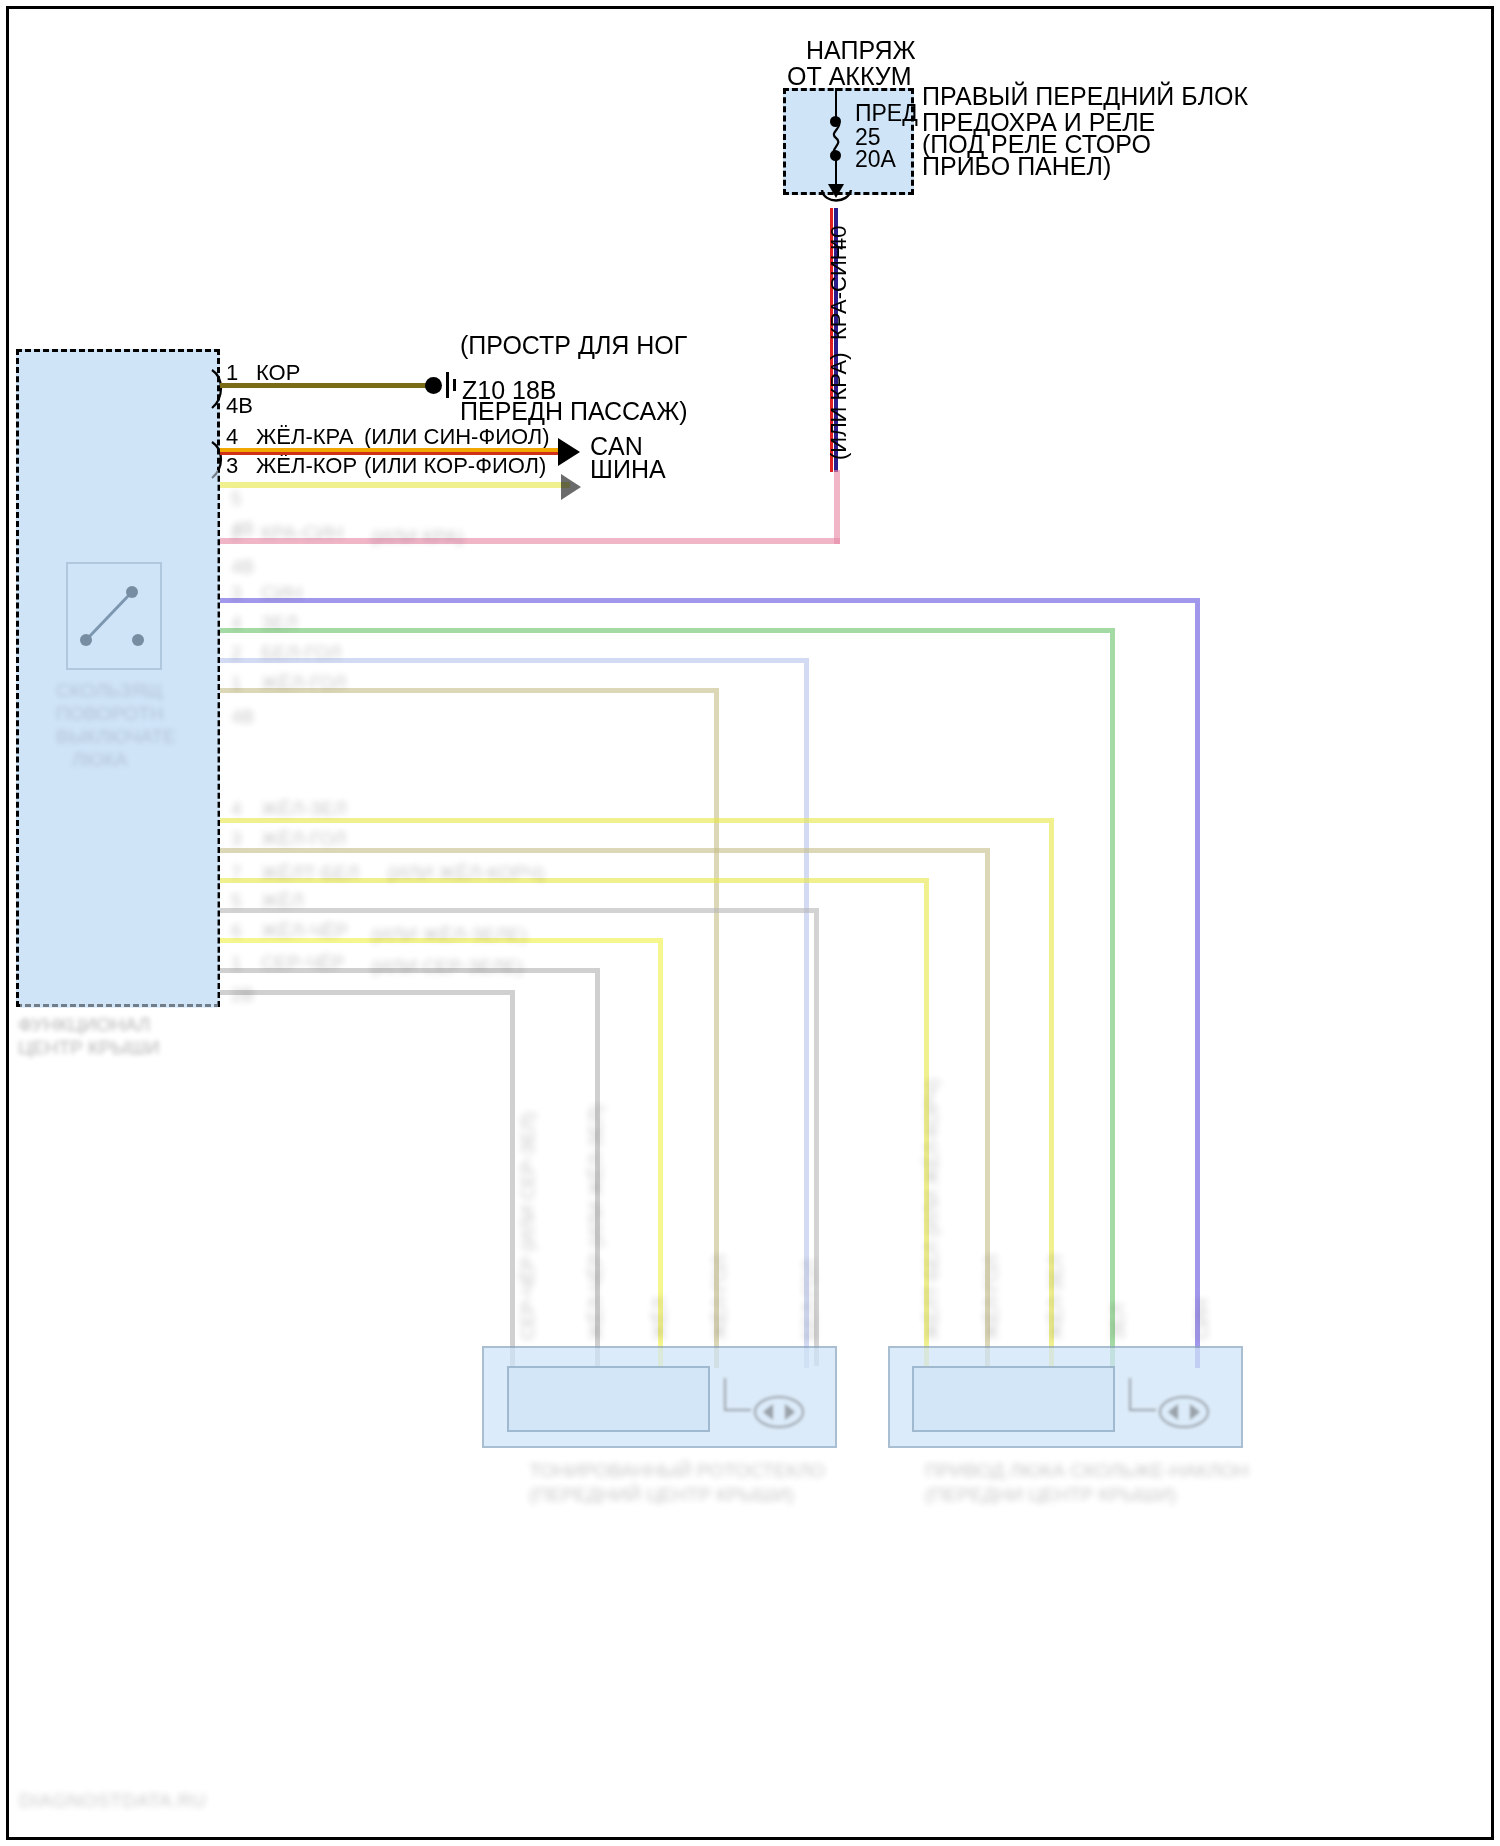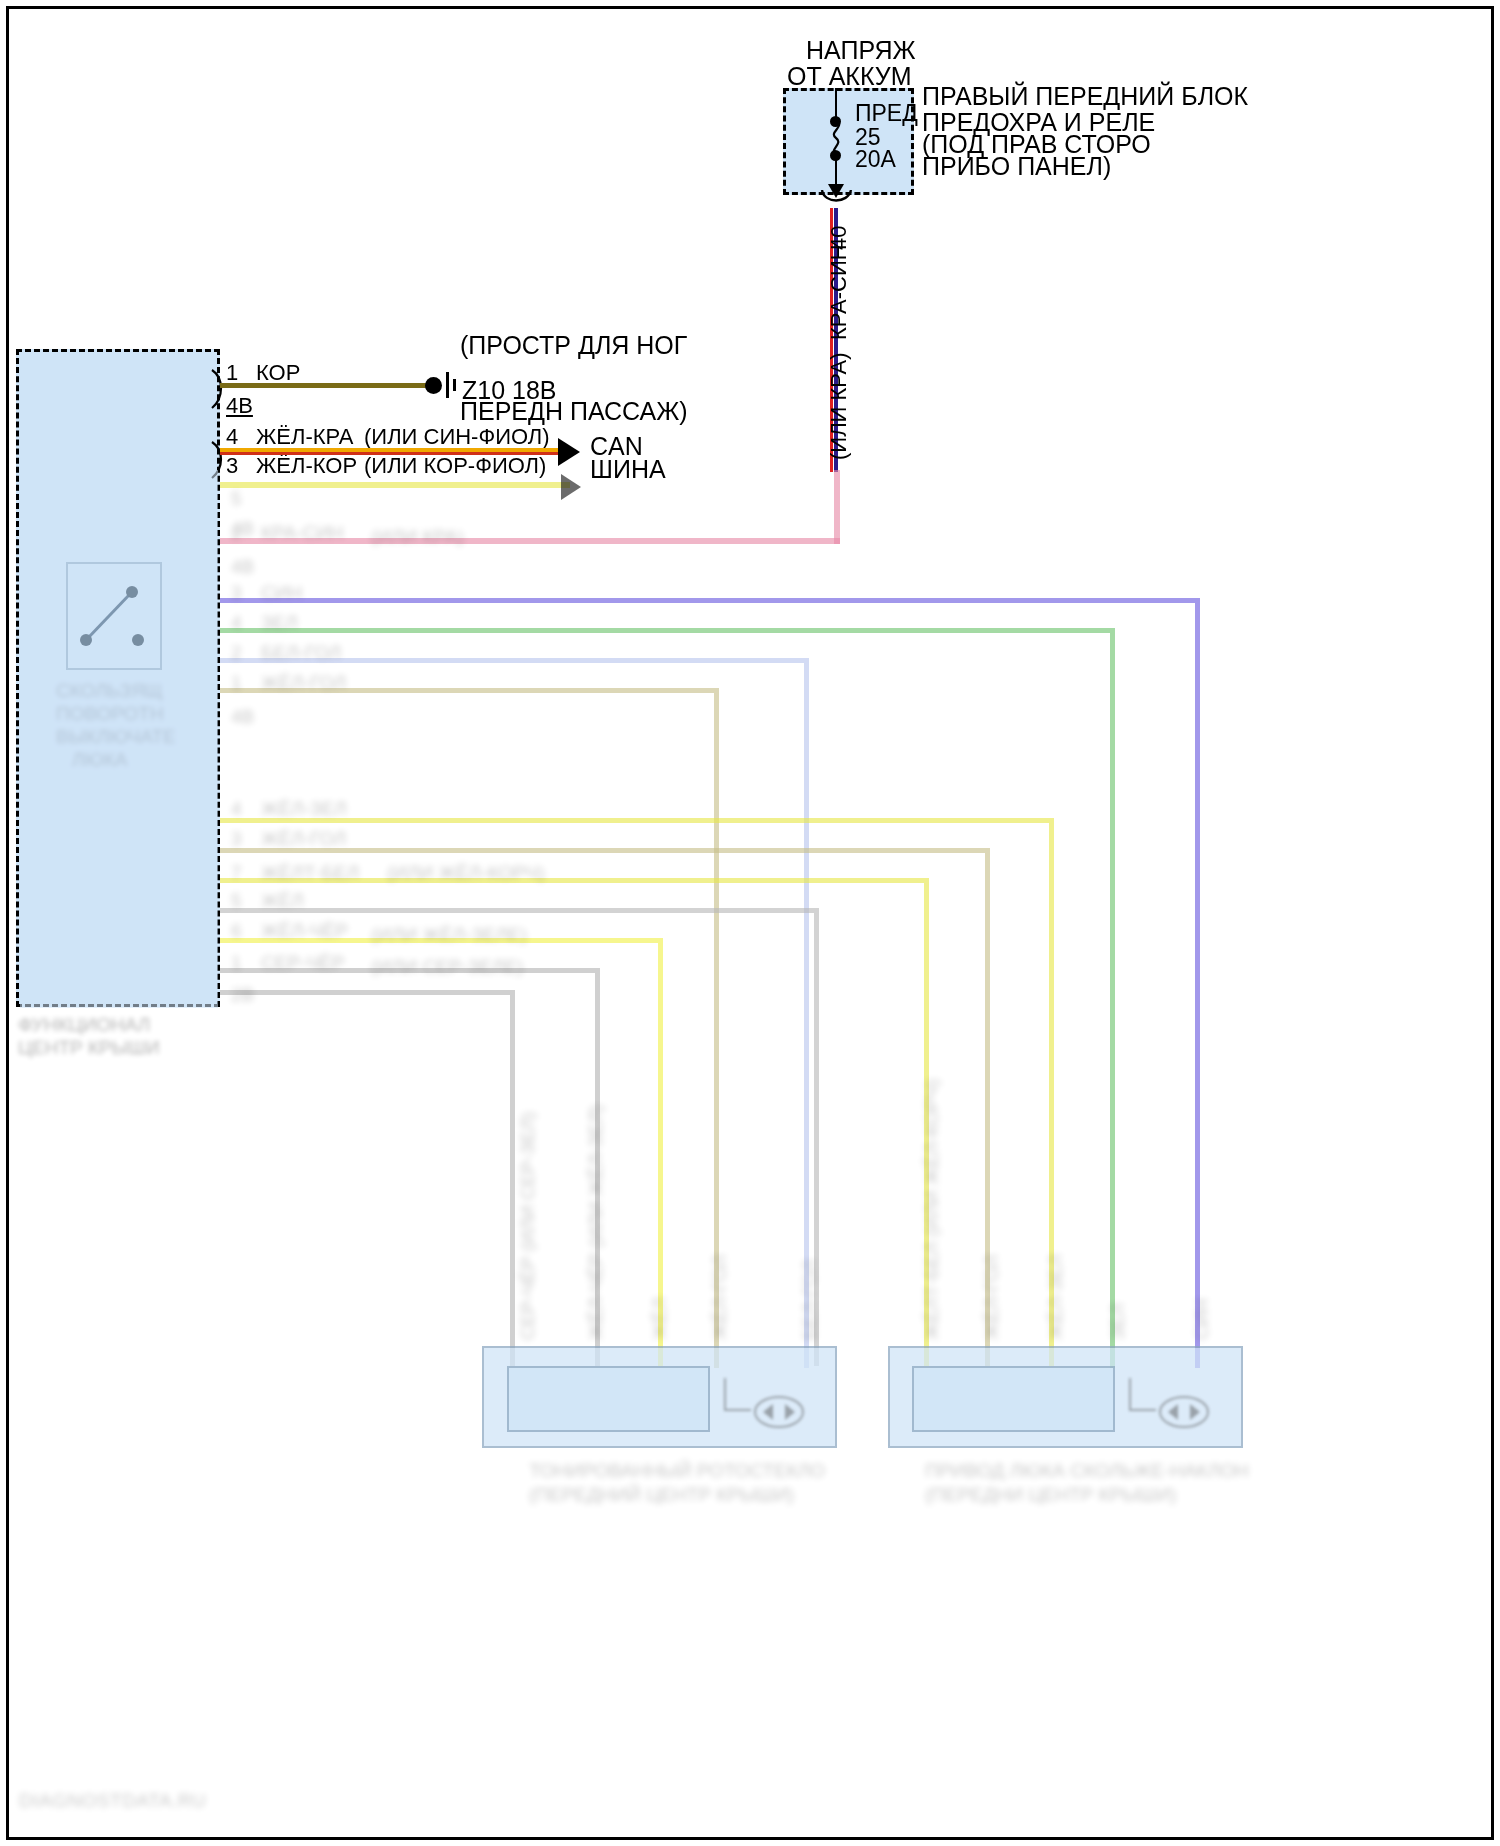--- a/index.html
+++ b/index.html
@@ -64,21 +64,21 @@
   <svg style="position:absolute;left:820px;top:190px;" width="34" height="20">
     <path d="M2,0 C4,14 28,14 31,0" stroke="#000" stroke-width="2.4" fill="none"></path>
   </svg>
 
   <div class="txt" style="left:855px;top:100px;font-size:23px;">ПРЕД</div>
   <div class="txt" style="left:855px;top:124px;font-size:23px;">25</div>
   <div class="txt" style="left:855px;top:146px;font-size:23px;">20A</div>
 
   <div class="txt big" style="left:922px;top:82px;">ПРАВЫЙ ПЕРЕДНИЙ БЛОК</div>
   <div class="txt big" style="left:922px;top:108px;">ПРЕДОХРА И РЕЛЕ</div>
-  <div class="txt big" style="left:922px;top:130px;">(ПОД ПРАВ СТОРО</div>
+  <div class="txt big" style="left:922px;top:130px;">(ПОД РЕЛЕ СТОРО</div>
   <div class="txt big" style="left:922px;top:152px;">ПРИБО ПАНЕЛ)</div>
 
   <div class="wire" style="left:830px;top:208px;width:3px;height:264px;background:#e02020;"></div>
   <div class="wire" style="left:834px;top:208px;width:4px;height:264px;background:#2a1a8a;"></div>
 
   <div class="vrot txt" style="left:826px;top:250px;transform:rotate(-90deg);font-size:22px;">40</div>
   <div class="vrot txt" style="left:826px;top:340px;transform:rotate(-90deg);font-size:22px;">КРА-СИН</div>
   <div class="vrot txt" style="left:826px;top:460px;transform:rotate(-90deg);font-size:22px;">(ИЛИ КРА)</div>
 
   <div class="dash-box" style="left:16px;top:349px;width:204px;height:658px;"></div>
@@ -98,21 +98,21 @@
   <div class="txt sm faded" style="left:72px;top:749px;">ЛЮКА</div>
 
   <div class="txt sm faded" style="left:18px;top:1014px;">ФУНКЦИОНАЛ</div>
   <div class="txt sm faded" style="left:18px;top:1037px;">ЦЕНТР КРЫШИ</div>
 
   <svg style="position:absolute;left:208px;top:368px;" width="22" height="42">
     <path d="M4,2 C16,10 16,30 4,40" stroke="#000" stroke-width="2.2" fill="none"></path>
   </svg>
   <div class="txt" style="left:226px;top:360px;">1</div>
   <div class="txt" style="left:256px;top:360px;">КОР</div>
-  <div class="txt" style="left:226px;top:393px;text-decoration:underline;">4В</div>
+  <div class="txt" style="left:226px;top:393px;">4В</div>
   <div class="wire" style="left:220px;top:383px;width:208px;height:5px;background:#7a6b16;"></div>
   <div class="dot" style="left:425px;top:377px;width:17px;height:17px;"></div>
   <div class="wire" style="left:446px;top:372px;width:3px;height:26px;background:#000;"></div>
   <div class="wire" style="left:453px;top:379px;width:3px;height:12px;background:#000;"></div>
 
   <div class="txt big" style="left:460px;top:331px;">(ПРОСТР ДЛЯ НОГ</div>
   <div class="txt big" style="left:460px;top:353px;margin-top:44px;">ПЕРЕДН ПАССАЖ)</div>
   <div class="txt big" style="left:462px;top:376px;">Z10 18B</div>
 
   <svg style="position:absolute;left:208px;top:440px;" width="22" height="40">

